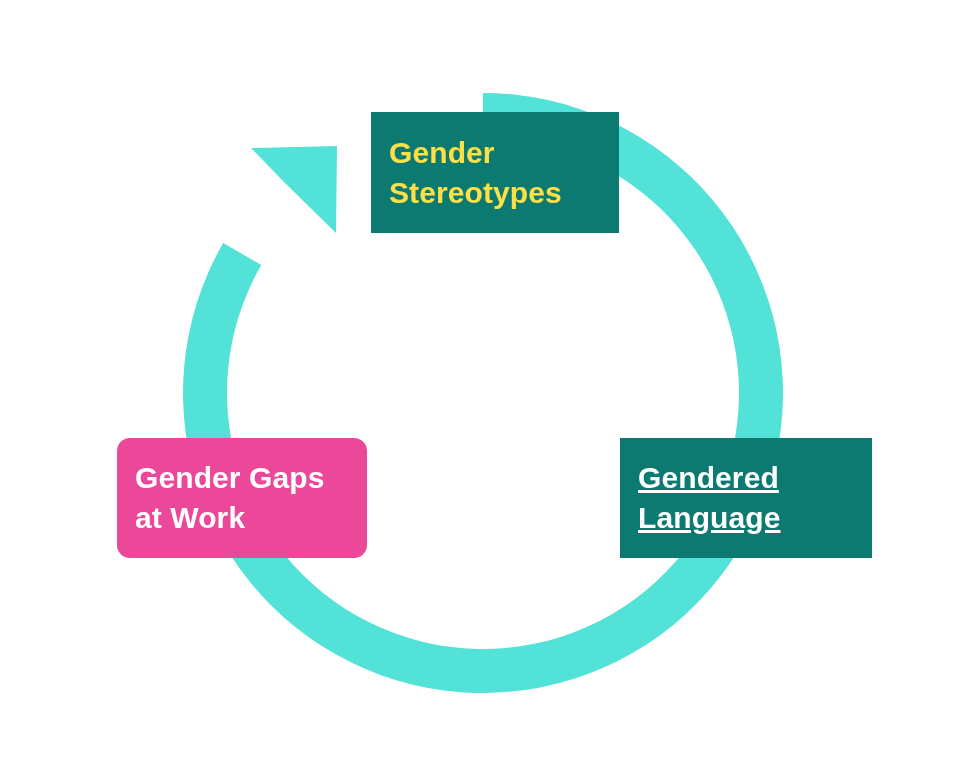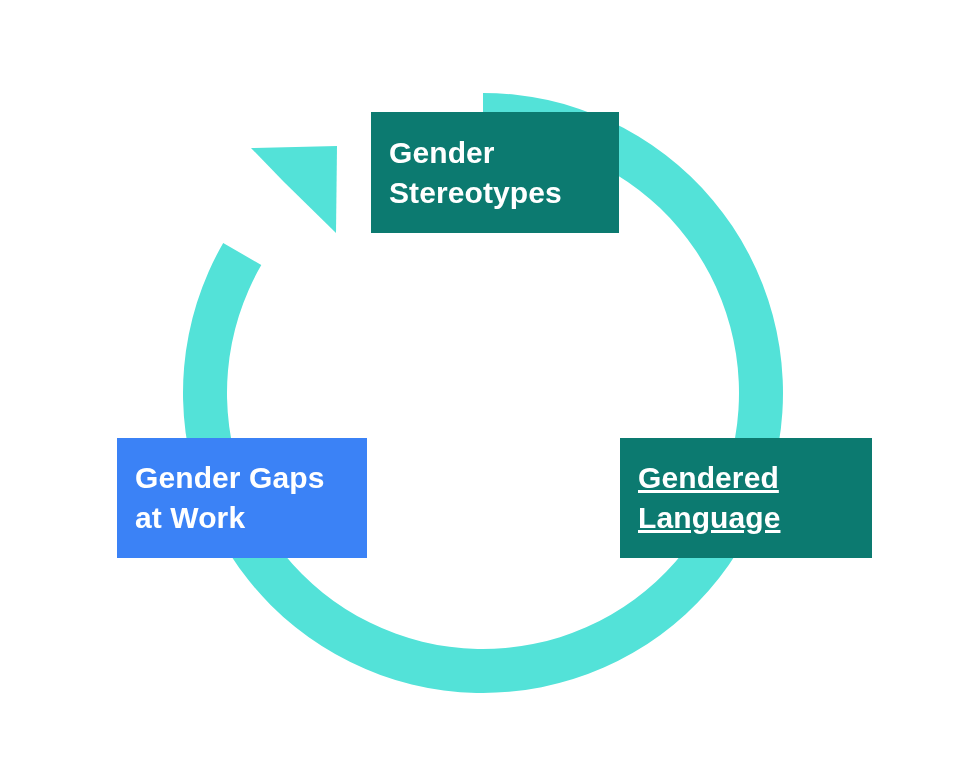--- a/index.html
+++ b/index.html
@@ -77,25 +77,25 @@
       <path fill="#53e2d8" stroke="none" d="M 483 93 A 300 300 0 1 1 223.1923788646684 242.99999999999997 L 261.2974966311837 265 A 256 256 0 1 0 483 137 Z"></path>
       <path fill="#53e2d8" stroke="none" d="M 251 148
                L 337 146
                L 336 233
                L 283.5 181.5
                Z"></path>
     </g>
   </svg>
 
   <div class="node-box" id="node-stereotypes" style="background: rgb(12, 122, 112);">
-    <span class="node-label" style="color: #ffffff;">Gender
+    <span class="node-label" style="color: #fde047;">Gender
 Stereotypes</span>
   </div>
 
-  <div class="node-box" id="node-gaps" style="background: #3b82f6;">
+  <div class="node-box" id="node-gaps" style="background: #ec4899; border-radius: 13px;">
     <span class="node-label" style="color: rgb(255, 255, 255);">Gender Gaps
 at Work</span>
   </div>
 
   <div class="node-box" id="node-language" style="background: rgb(12, 122, 112);">
     <span class="node-label" style="color: rgb(255, 255, 255); text-decoration: underline;">Gendered
 Language</span>
   </div>
 
 </div>

